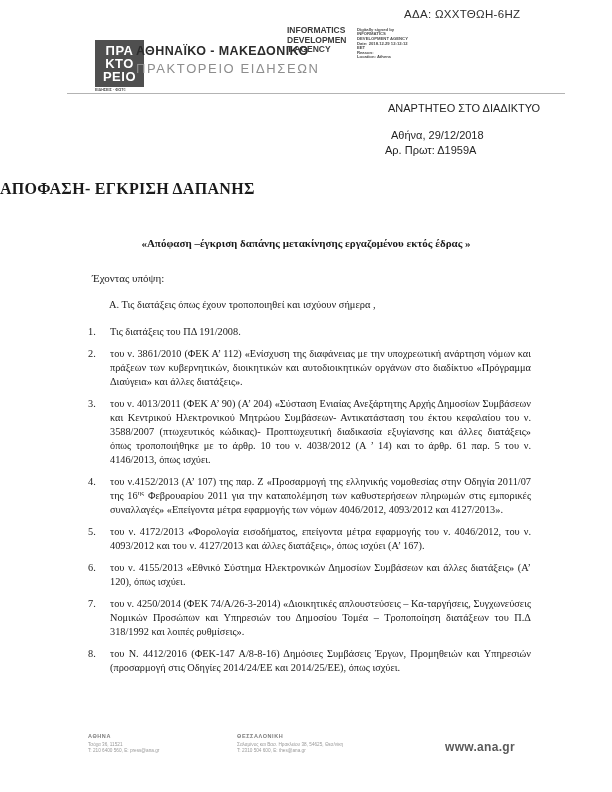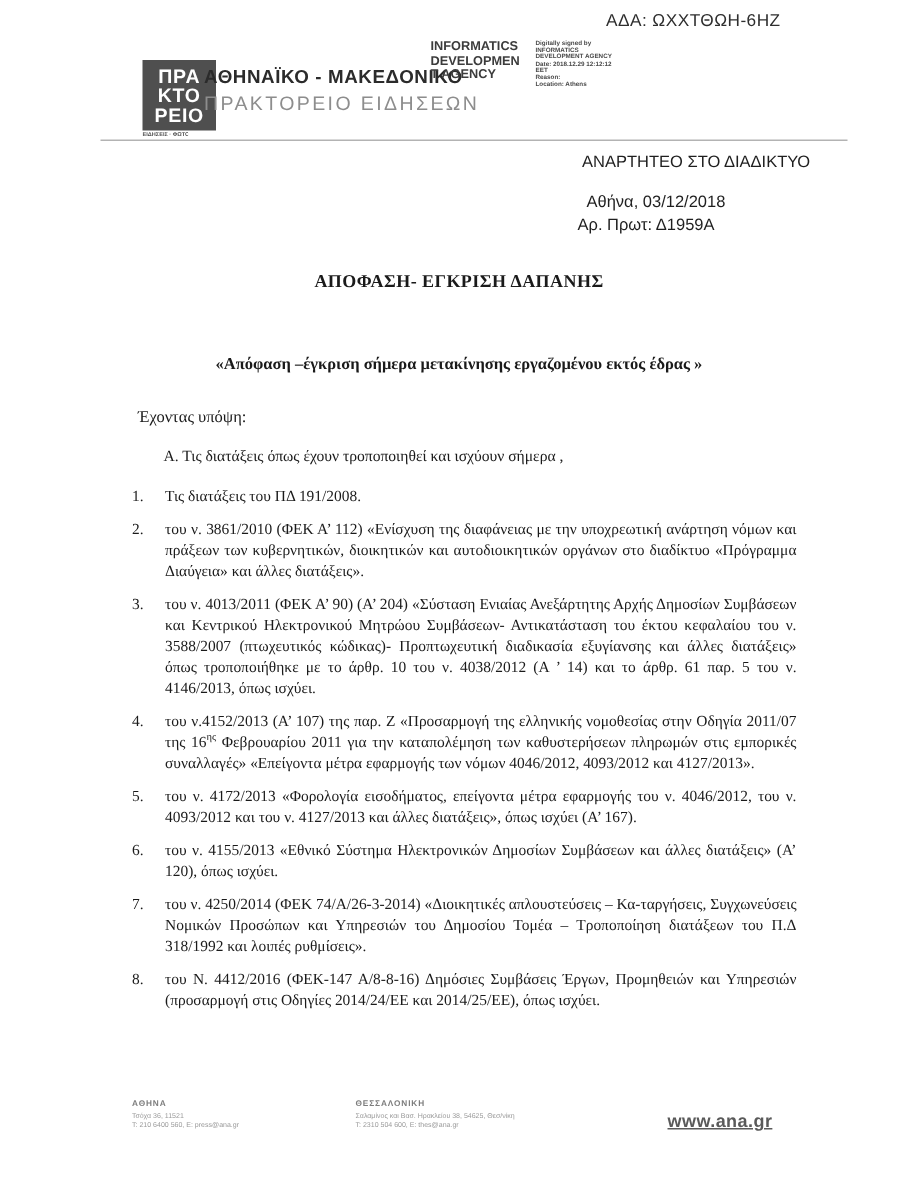--- a/index.html
+++ b/index.html
@@ -54,21 +54,21 @@
     position:absolute; font-family:"Liberation Sans", sans-serif;
     font-size:11px; color:#1f1f1f; white-space:nowrap;
   }
   .publish-note { top:102px; left:388px; }
   .place-date   { top:129px; left:391px; }
   .protocol     { top:144px; left:385px; }
 
   
   .doc-title {
     position:absolute; top:180px; left:0; width:100%;
-    text-align:center; font-weight:bold; font-size:12px; letter-spacing:0.3px;
+    font-weight:bold; font-size:16px; letter-spacing:0.3px;
   }
   .doc-subtitle {
     position:absolute; top:237px; left:0; width:100%;
     text-align:center; font-weight:bold; font-size:11px;
   }
   .having  { position:absolute; top:272px; left:92px;  font-size:11px; }
   .point-a { position:absolute; top:299px; left:109px; font-size:10.4px; }
 
   .legal-list {
     position:absolute; top:325px; left:88px; width:443px;
@@ -91,21 +91,21 @@
   }
   .footer-lines {
     font-size:6px; line-height:7.5px; color:#9a9a9a; white-space:nowrap;
     transform:scale(0.78); transform-origin:top left;
   }
   .footer-athens { top:733px; left:88px; }
   .footer-thess  { top:733px; left:237px; }
   .site-url {
     position:absolute; top:740px; left:445px;
     font-family:"Liberation Sans", sans-serif; font-weight:bold;
-    font-size:12px; color:#5a5a5a; letter-spacing:0.3px;text-decoration:underline;
+    font-size:12px; color:#5a5a5a; letter-spacing:0.3px;
   }
 </style>
 </head>
 <body>
 
 <div class="page">
 
   <div class="ada">ΑΔΑ: ΩΧΧΤΘΩΗ-6ΗΖ</div>
 
   <div class="logo-box">
@@ -131,25 +131,25 @@
     <div>DEVELOPMENT AGENCY</div>
     <div>Date: 2018.12.29 12:12:12</div>
     <div>EET</div>
     <div>Reason:</div>
     <div>Location: Athens</div>
   </div>
 
   <div class="rule"></div>
 
   <div class="publish-note">ΑΝΑΡΤΗΤΕΟ ΣΤΟ ΔΙΑΔΙΚΤΥΟ</div>
-  <div class="place-date">Αθήνα, 03/12/2018</div>
+  <div class="place-date">Αθήνα, 29/12/2018</div>
   <div class="protocol">Αρ. Πρωτ: Δ1959Α</div>
 
   <div class="doc-title">ΑΠΟΦΑΣΗ- ΕΓΚΡΙΣΗ ΔΑΠΑΝΗΣ</div>
-  <div class="doc-subtitle">«Απόφαση –έγκριση σήμερα μετακίνησης εργαζομένου εκτός έδρας »</div>
+  <div class="doc-subtitle">«Απόφαση –έγκριση δαπάνης μετακίνησης εργαζομένου εκτός έδρας »</div>
   <div class="having">Έχοντας υπόψη:</div>
   <div class="point-a">Α.  Τις διατάξεις όπως έχουν τροποποιηθεί και ισχύουν σήμερα ,</div>
 
   <ol class="legal-list">
     <li class="legal-item">
       <span class="num">1.</span>
       <span>Τις διατάξεις του ΠΔ 191/2008.</span>
     </li>
     <li class="legal-item">
       <span class="num">2.</span>

